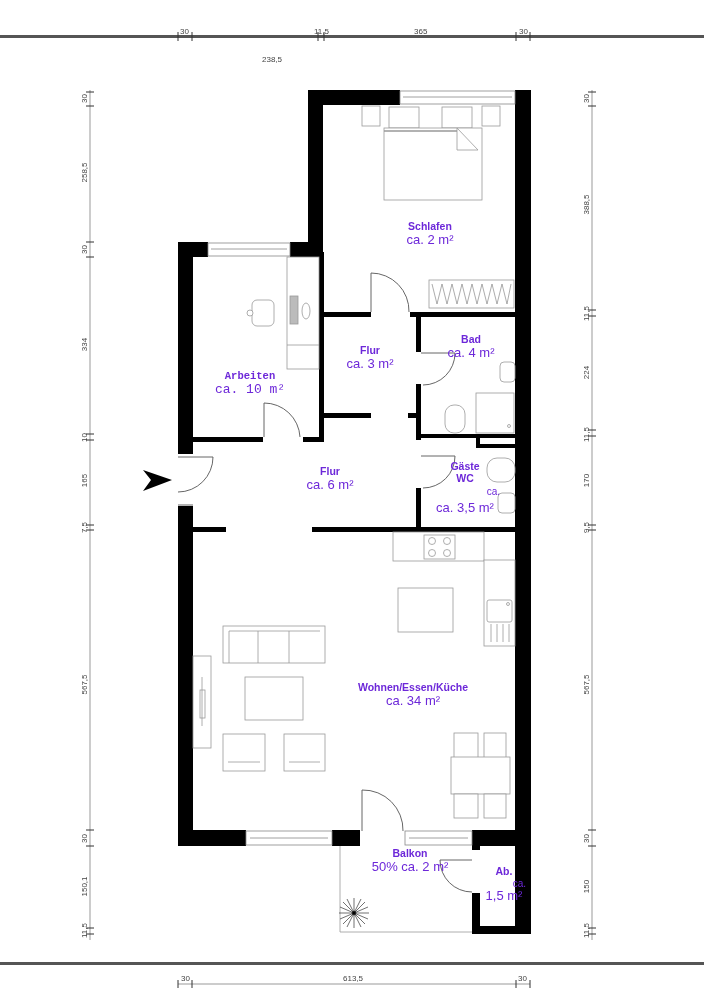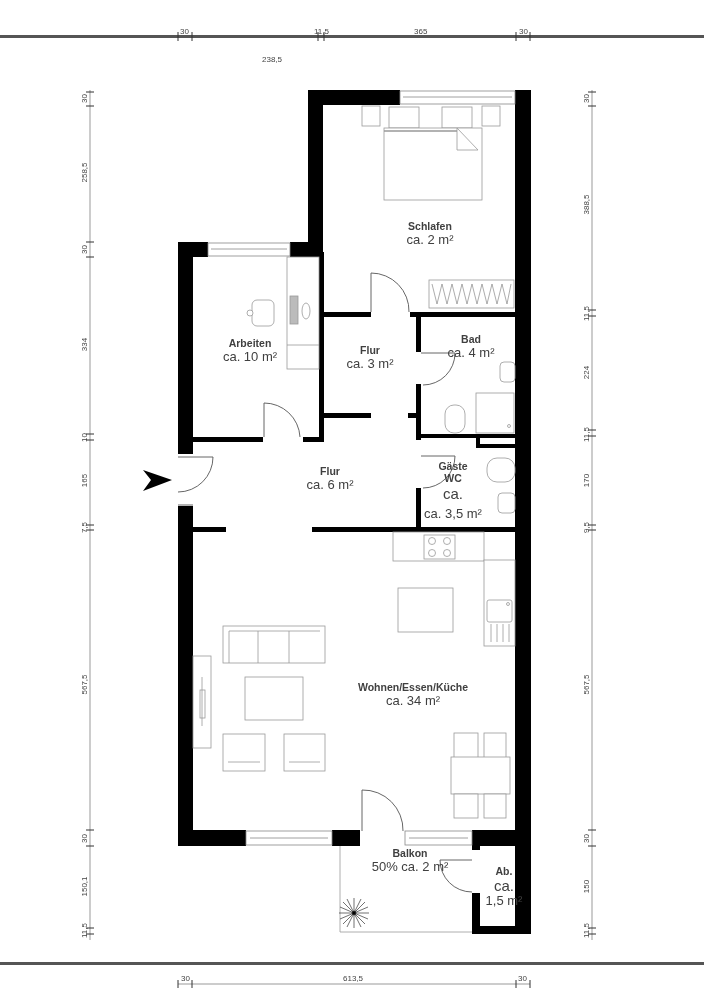--- a/index.html
+++ b/index.html
@@ -1,21 +1,21 @@
 <!DOCTYPE html>
 <html><head>
   <meta charset="utf-8">
   <style>
     html, body { margin: 0; padding: 0; background: #ffffff; }
     body { width: 704px; height: 1000px; position: relative; overflow: hidden; font-family: "Liberation Sans", sans-serif; }
     #plan { position: absolute; left: 0; top: 0; }
-    .lbl { position: absolute; text-align: center; color: #404040; line-height: 1.1; white-space: nowrap; }
+    .lbl { position: absolute; text-align: center; color: #6d28d9; line-height: 1.1; white-space: nowrap; }
     .lbl .name { font-weight: bold; font-size: 10.5px; display: block; }
     .lbl .area { font-size: 13px; display: block; }
-    .lbl .sub { font-size: 15px; display: block; }
+    .lbl .sub { font-size: 10px; display: block; text-align: right; }
     .dim { position: absolute; font-size: 8px; color: #444; white-space: nowrap; font-family: "Liberation Sans Narrow", "Liberation Sans", sans-serif; }
     .dimv { position: absolute; font-size: 8px; color: #444; white-space: nowrap; transform: rotate(-90deg); transform-origin: center center; width: 40px; text-align: center; }
   </style>
 </head>
 <body>
 
 <svg id="plan" width="704" height="1000" viewBox="0 0 704 1000" xmlns="http://www.w3.org/2000/svg">
 
   <g>
     <rect x="0" y="35" width="704" height="3" fill="#555"></rect>
@@ -229,37 +229,37 @@
     <circle cx="354" cy="913" r="2" fill="#000"></circle>
   </g>
 
   <path d="M143 470 L172 480 L143 491 L151 480 Z" fill="#000"></path>
 </svg>
 
 <div class="lbl" style="left:385px; top:221px; width:90px;">
   <span class="name">Schlafen</span>
   <span class="area">ca. 2 m²</span>
 </div>
-<div class="lbl" style="left:205px; top:338px; width:90px;">
+<div class="lbl" style="left:205px; top:371px; width:90px;font-family:Liberation Mono, monospace;">
   <span class="name">Arbeiten</span>
   <span class="area">ca. 10 m²</span>
 </div>
 <div class="lbl" style="left:335px; top:345px; width:70px;">
   <span class="name">Flur</span>
   <span class="area">ca. 3 m²</span>
 </div>
 <div class="lbl" style="left:440px; top:334px; width:62px;">
   <span class="name">Bad</span>
   <span class="area">ca. 4 m²</span>
 </div>
 <div class="lbl" style="left:290px; top:466px; width:80px;">
   <span class="name">Flur</span>
   <span class="area">ca. 6 m²</span>
 </div>
-<div class="lbl" style="left:418px; top:461px; width:70px;">
+<div class="lbl" style="left:430px; top:461px; width:70px;">
   <span class="name">Gäste</span>
   <span class="name">WC</span>
   <span class="sub" style="margin-top:2px;">ca.</span>
   <span class="area" style="margin-top:4px;">ca. 3,5 m²</span>
 </div>
 <div class="lbl" style="left:343px; top:682px; width:140px;">
   <span class="name">Wohnen/Essen/Küche</span>
   <span class="area">ca. 34 m²</span>
 </div>
 <div class="lbl" style="left:360px; top:848px; width:100px;">

